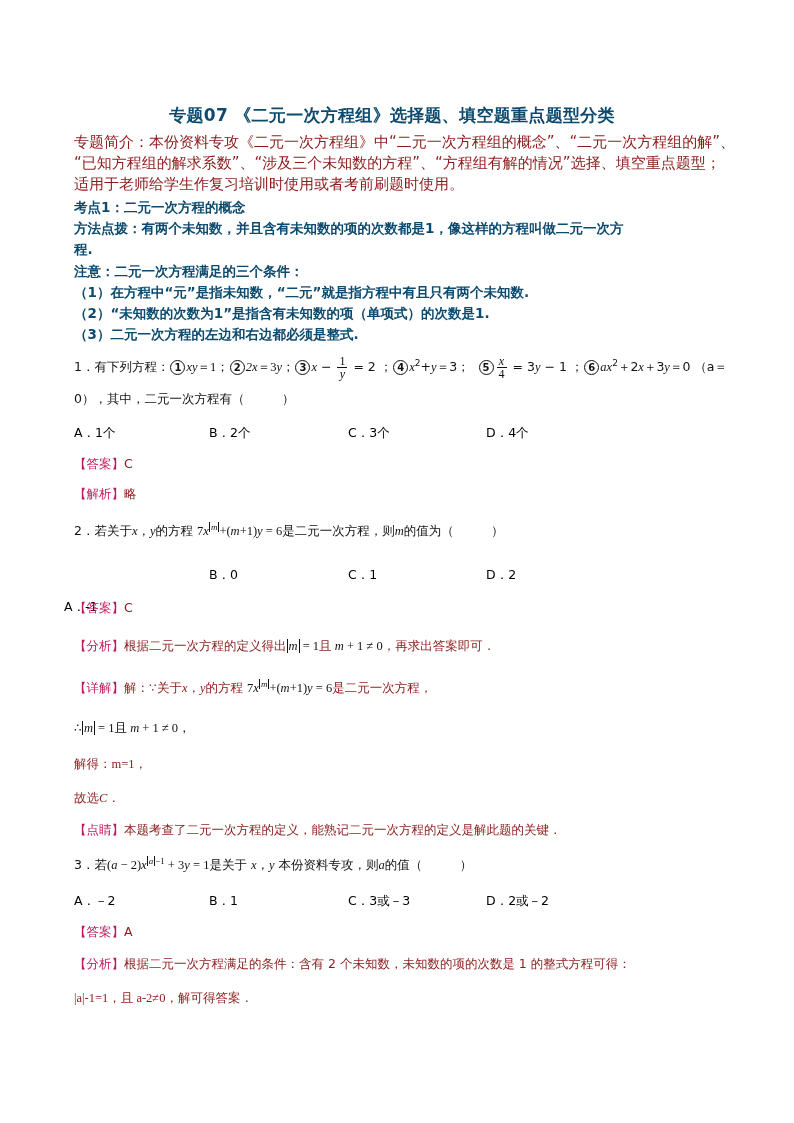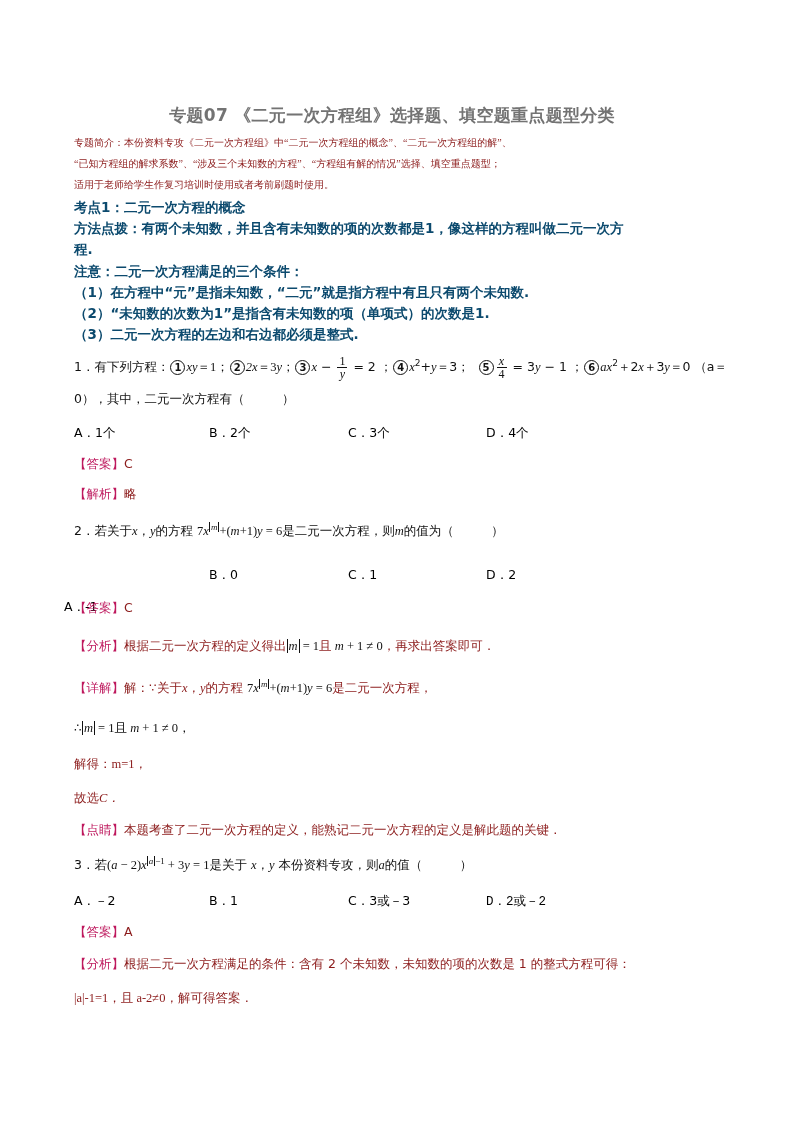--- a/index.html
+++ b/index.html
@@ -1,21 +1,21 @@
 <!DOCTYPE html>
 <html><head>
   <meta charset="utf-8">
   <style>
     html, body { margin: 0; padding: 0; background: #ffffff; }
     body { width: 794px; height: 1123px; position: relative; overflow: hidden;
            font-family: "DejaVu Sans", "Liberation Sans", sans-serif; color: #000; }
     .abs { position: absolute; white-space: nowrap; }
     .title { left: 0; width: 784px; top: 104px; text-align: center; font-size: 17px;
-             font-weight: bold; color: #737373; letter-spacing: 0.3px; }
-    .intro { left: 74px; font-size: 10px; color: #8b1a1a; line-height: 21px; font-family: Liberation Serif, serif; }
+             font-weight: bold; color: #0c4a6e; letter-spacing: 0.3px; }
+    .intro { left: 74px; font-size: 15px; color: #8b1a1a; line-height: 21px; }
     .blue { color: #0c4a6e; font-weight: bold; font-size: 13.5px; }
     .q { font-size: 12.5px; color: #111; }
     .math { font-family: "Liberation Serif", "DejaVu Serif", serif; font-style: italic; }
     .mathn { font-family: "Liberation Serif", "DejaVu Serif", serif; }
     .red { color: #be185d; }
     .dark-red { color: #8b1a1a; }
     .opt { position: absolute; font-size: 12.5px; color: #000000; }
     .frac { display: inline-block; vertical-align: middle; text-align: center; line-height: 12px; font-size: 12px; margin: 0 2px; }
     .frac .num { display: block; border-bottom: 1px solid #111; padding: 0 2px; }
     .frac .den { display: block; padding: 0 2px; }
@@ -86,21 +86,21 @@
 <div class="abs q" style="left:74px; top:822px;">
   <span class="red">【点睛】</span><span class="dark-red">本题考查了二元一次方程的定义，能熟记二元一次方程的定义是解此题的关键．</span>
 </div>
 
 <div class="abs q" style="left:74px; top:856px;">
   <span>3．</span><span>若</span><span class="mathn">(<span class="math">a</span> − 2)<span class="math">x</span><sup><span class="absbar math">a</span>−1</sup> + 3<span class="math">y</span> = 1</span><span>是关于</span> <span class="math">x</span><span>，</span><span class="math">y</span> <span>本份资料专攻，则</span><span class="math">a</span><span>的值（　　　）</span>
 </div>
 <div class="opt" style="left:74px; top:893px;text-align:right;">A．－2</div>
 <div class="opt" style="left:209px; top:893px;">B．1</div>
 <div class="opt" style="left:348px; top:893px;">C．3或－3</div>
-<div class="opt" style="left:486px; top:893px;font-family:Liberation Mono, monospace;">D．2或－2</div>
+<div class="opt" style="left:486px; top:893px;">D．2或－2</div>
 <div class="abs q" style="left:74px; top:924px;">
   <span class="red">【答案】</span><span class="dark-red">A</span>
 </div>
 <div class="abs q" style="left:74px; top:956px;">
   <span class="red">【分析】</span><span class="dark-red">根据二元一次方程满足的条件：含有 2 个未知数，未知数的项的次数是 1 的整式方程可得：</span>
 </div>
 <div class="abs q dark-red" style="left:74px; top:990px;">
   <span class="mathn">|a|-1=1，且 a-2≠0</span><span>，解可得答案．</span>
 </div>
 

